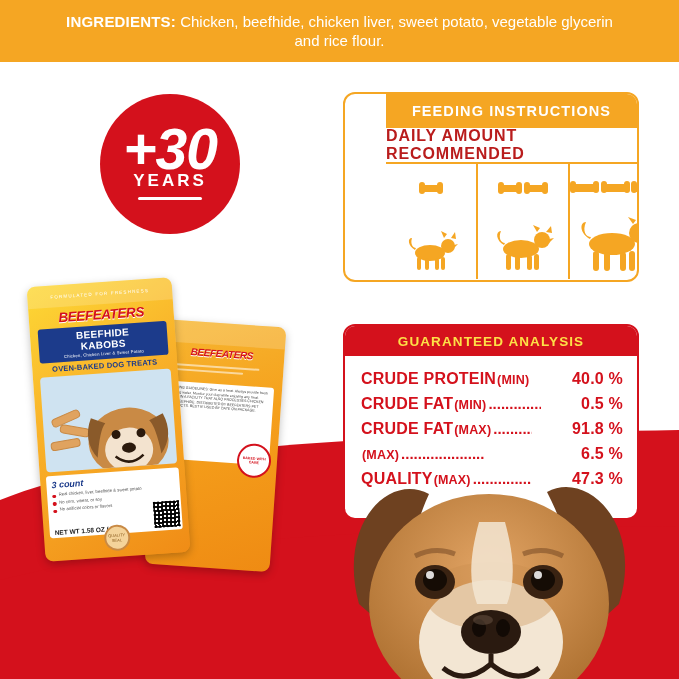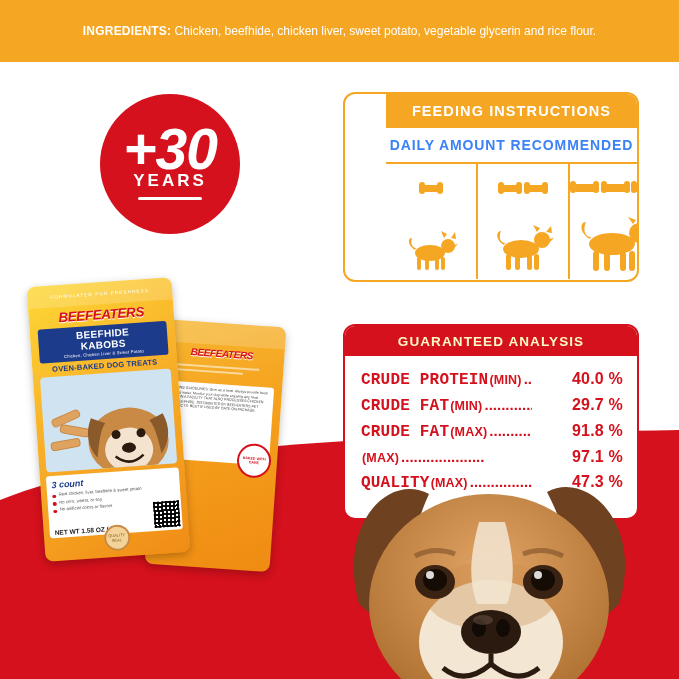--- a/index.html
+++ b/index.html
@@ -11,21 +11,21 @@
     overflow:hidden;
   }
 
   
   #ingredients-banner {
     position:absolute; left:0; top:0; width:679px; height:62px;
     background:#f5a623;
     display:flex; align-items:center; justify-content:center;
   }
   #ingredients-banner .inner {
-    text-align:center; color:#ffffff; font-size:12px; line-height:19px;
+    text-align:center; color:#ffffff; font-size:15px; line-height:19px;
     padding:0 60px; font-weight:400;
   }
   #ingredients-banner .lbl { font-weight:bold; letter-spacing:.2px; }
 
   
   #red-swoosh {
     position:absolute; left:0; top:430px; width:679px; height:249px;
     overflow:hidden;
   }
 
@@ -52,23 +52,23 @@
     border:2.5px solid #f5a623; border-radius:12px; background:#fff;
     overflow:hidden;
     padding-left:41px;
   }
   #feeding-title {
     height:34px; background:#f5a623; color:#fff;
     display:flex; align-items:center; justify-content:center;
     font-size:14.5px; font-weight:bold; letter-spacing:1.1px;
   }
   #feeding-sub {
-    height:36px; color:#3b82f6;
-    display:flex; align-items:center; justify-content:center;
-    font-size:14px; font-weight:bold; letter-spacing:.9px;
+    height:36px; color:#b91c1c;
+    display:flex; align-items:center; justify-content:center;
+    font-size:16px; font-weight:bold; letter-spacing:.9px;
     border-bottom:2.5px solid #f5a623;
   }
   #feeding-cols { display:flex; height:115px; }
   .feed-col {
     flex:1; position:relative;
     display:flex; align-items:flex-end; justify-content:center;
     padding-bottom:8px;
   }
   .feed-col + .feed-col { border-left:2.5px solid #f5a623; }
   .feed-art { position:relative; width:90px; height:96px; }
@@ -86,31 +86,31 @@
   .bone.big { width:24px; height:8px; }
 
   .dog { position:absolute; bottom:0; left:50%; transform:translateX(-50%); }
 
   
   #analysis-card {
     position:absolute; left:343px; top:324px; width:296px; height:196px;
     border:2.5px solid #d4111c; border-radius:12px; background:#fff; overflow:hidden;
   }
   #analysis-title {
-    height:30px; background:#d4111c; color:#fef9c3;
+    height:30px; background:#d4111c; color:#fde047;
     display:flex; align-items:center; justify-content:center;
     font-size:13.5px; font-weight:bold; letter-spacing:1.1px;
   }
   #analysis-rows { padding:10px 14px 0 16px; }
   .an-row {
     display:flex; align-items:baseline; color:#d4111c;
     font-size:16px; font-weight:bold; letter-spacing:.2px;
     padding:3.5px 0;
   }
-  .an-row .nm { white-space:nowrap;font-family:Liberation Mono, monospace; }
+  .an-row .nm { white-space:nowrap; }
   .an-row .qual { font-size:12.5px; font-weight:bold; padding:0 1px; }
   .an-row .dots {
     flex:1; overflow:hidden; white-space:nowrap; font-size:15px;
     letter-spacing:0px; margin:0 1px; font-weight:bold;
   }
   .an-row .val { white-space:nowrap; font-size:16px;margin-left:39px; }
 
   
   #packs { position:absolute; left:28px; top:278px; width:310px; height:330px; }
 
@@ -328,34 +328,34 @@
       <span class="nm">CRUDE PROTEIN</span>
       <span class="qual">(MIN)</span>
       <span class="dots">..................</span>
       <span class="val">40.0 %</span>
     </div>
 
     <div class="an-row">
       <span class="nm">CRUDE FAT</span>
       <span class="qual">(MIN)</span>
       <span class="dots">..........................</span>
-      <span class="val">29.7 %</span>
+      <span class="val">0.5 %</span>
     </div>
 
     <div class="an-row">
       <span class="nm">CRUDE FAT</span>
       <span class="qual">(MAX)</span>
       <span class="dots">..........................</span>
       <span class="val">91.8 %</span>
     </div>
 
     <div class="an-row">
       <span class="qual">(MAX)</span>
       <span class="dots">....................</span>
-      <span class="val">97.1 %</span>
+      <span class="val">6.5 %</span>
     </div>
 
     <div class="an-row">
       <span class="nm">QUALITY</span>
       <span class="qual">(MAX)</span>
       <span class="dots">........................</span>
       <span class="val">47.3 %</span>
     </div>
 
   </div>

